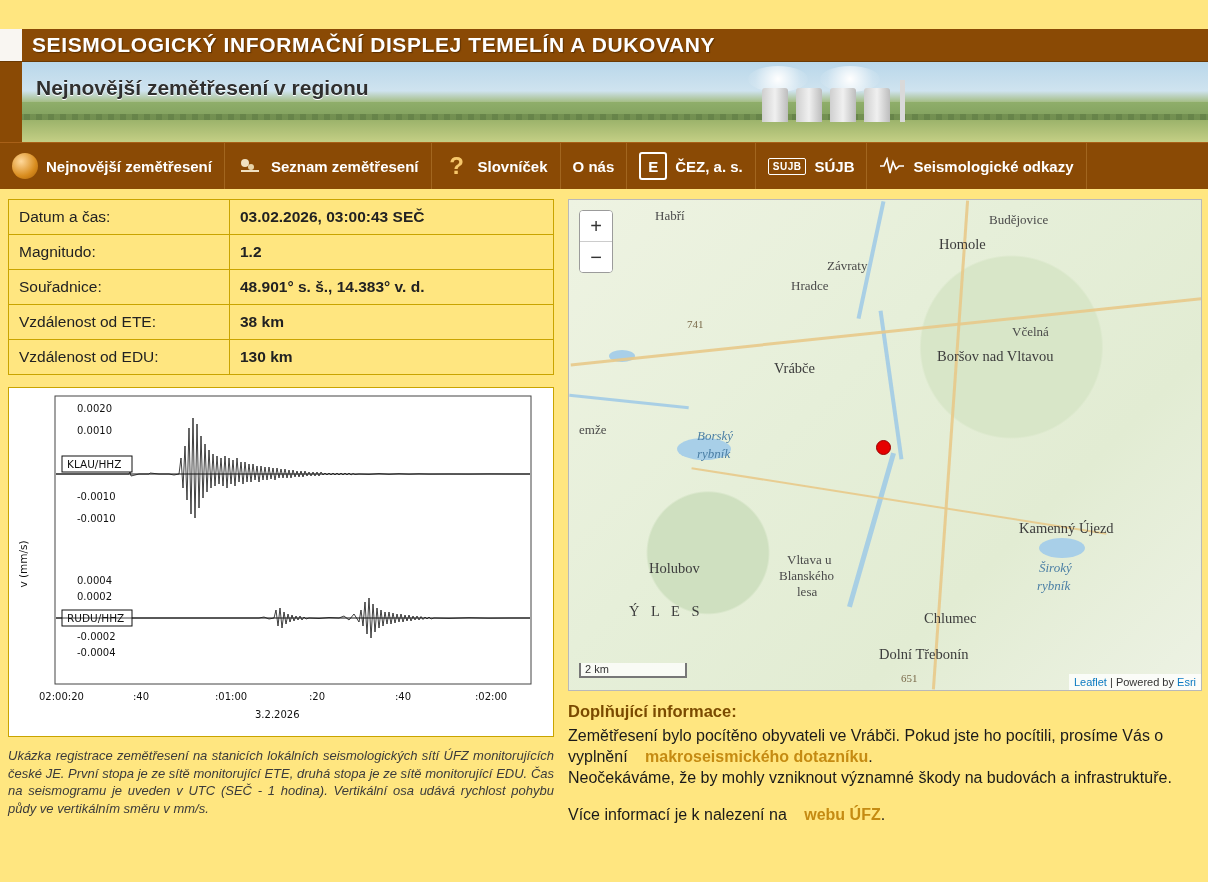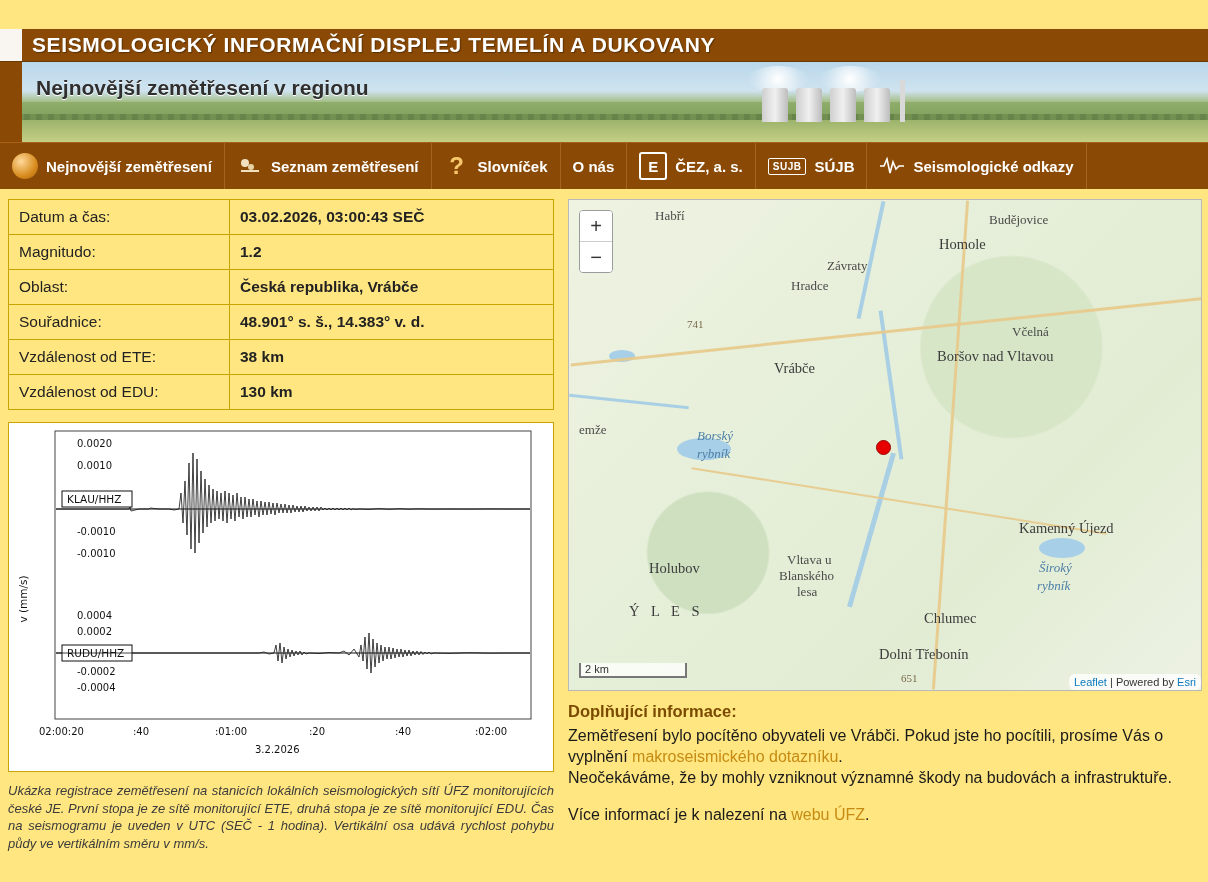--- a/index.html
+++ b/index.html
@@ -151,31 +151,31 @@
     background:#ffffff;cursor:pointer;
   }
   .zoomctl div+div{border-top:1px solid #cccccc;}
   .scalebar{
     position:absolute;left:10px;bottom:12px;background:rgba(255,255,255,.75);
     border:2px solid #777;border-top:none;font-size:11px;padding:0 4px 1px 4px;
     width:96px;color:#333;
   }
   .attrib{
     position:absolute;right:0;bottom:0;background:rgba(255,255,255,.78);
-    font-size:11px;padding:2px 5px;color:#333;border-radius:6px;
+    font-size:11px;padding:2px 5px;color:#333;
   }
   .attrib a{color:#0b7ac1;text-decoration:none;}
   .epicenter{
     position:absolute;width:13px;height:13px;border-radius:50%;
     background:#e60000;border:1px solid #9a0000;
   }
   
   .addinfo{margin-top:10px;font-size:16px;line-height:1.32;color:#1a1a1a;}
   .addinfo h3{margin:0 0 2px 0;font-size:16.5px;color:#7a4a00;}
-  .addinfo a{color:#c58b12;text-decoration:none;font-weight:normal;}
+  .addinfo a{color:#c58b12;text-decoration:none;font-weight:bold;margin-left:13px;}
   .addinfo p{margin:0;}
   .addinfo p.more{margin-top:16px;}
   svg.wave{display:block;}
 </style>
 </head>
 <body>
 
 <div class="titlebar">
   <div class="accent"></div>
   <h1>SEISMOLOGICKÝ INFORMAČNÍ DISPLEJ TEMELÍN A DUKOVANY</h1>
@@ -249,24 +249,20 @@
 
     <table class="info">
       <tbody>
         <tr>
           <td class="k">Datum a čas:</td>
           <td class="v">03.02.2026, 03:00:43 SEČ</td>
         </tr>
         <tr>
           <td class="k">Magnitudo:</td>
           <td class="v">1.2</td>
-        </tr>
-        <tr>
-          <td class="k">Oblast:</td>
-          <td class="v">Česká republika, Vrábče</td>
         </tr>
         <tr>
           <td class="k">Souřadnice:</td>
           <td class="v">48.901° s. š., 14.383° v. d.</td>
         </tr>
         <tr>
           <td class="k">Vzdálenost od ETE:</td>
           <td class="v">38 km</td>
         </tr>
         <tr>

